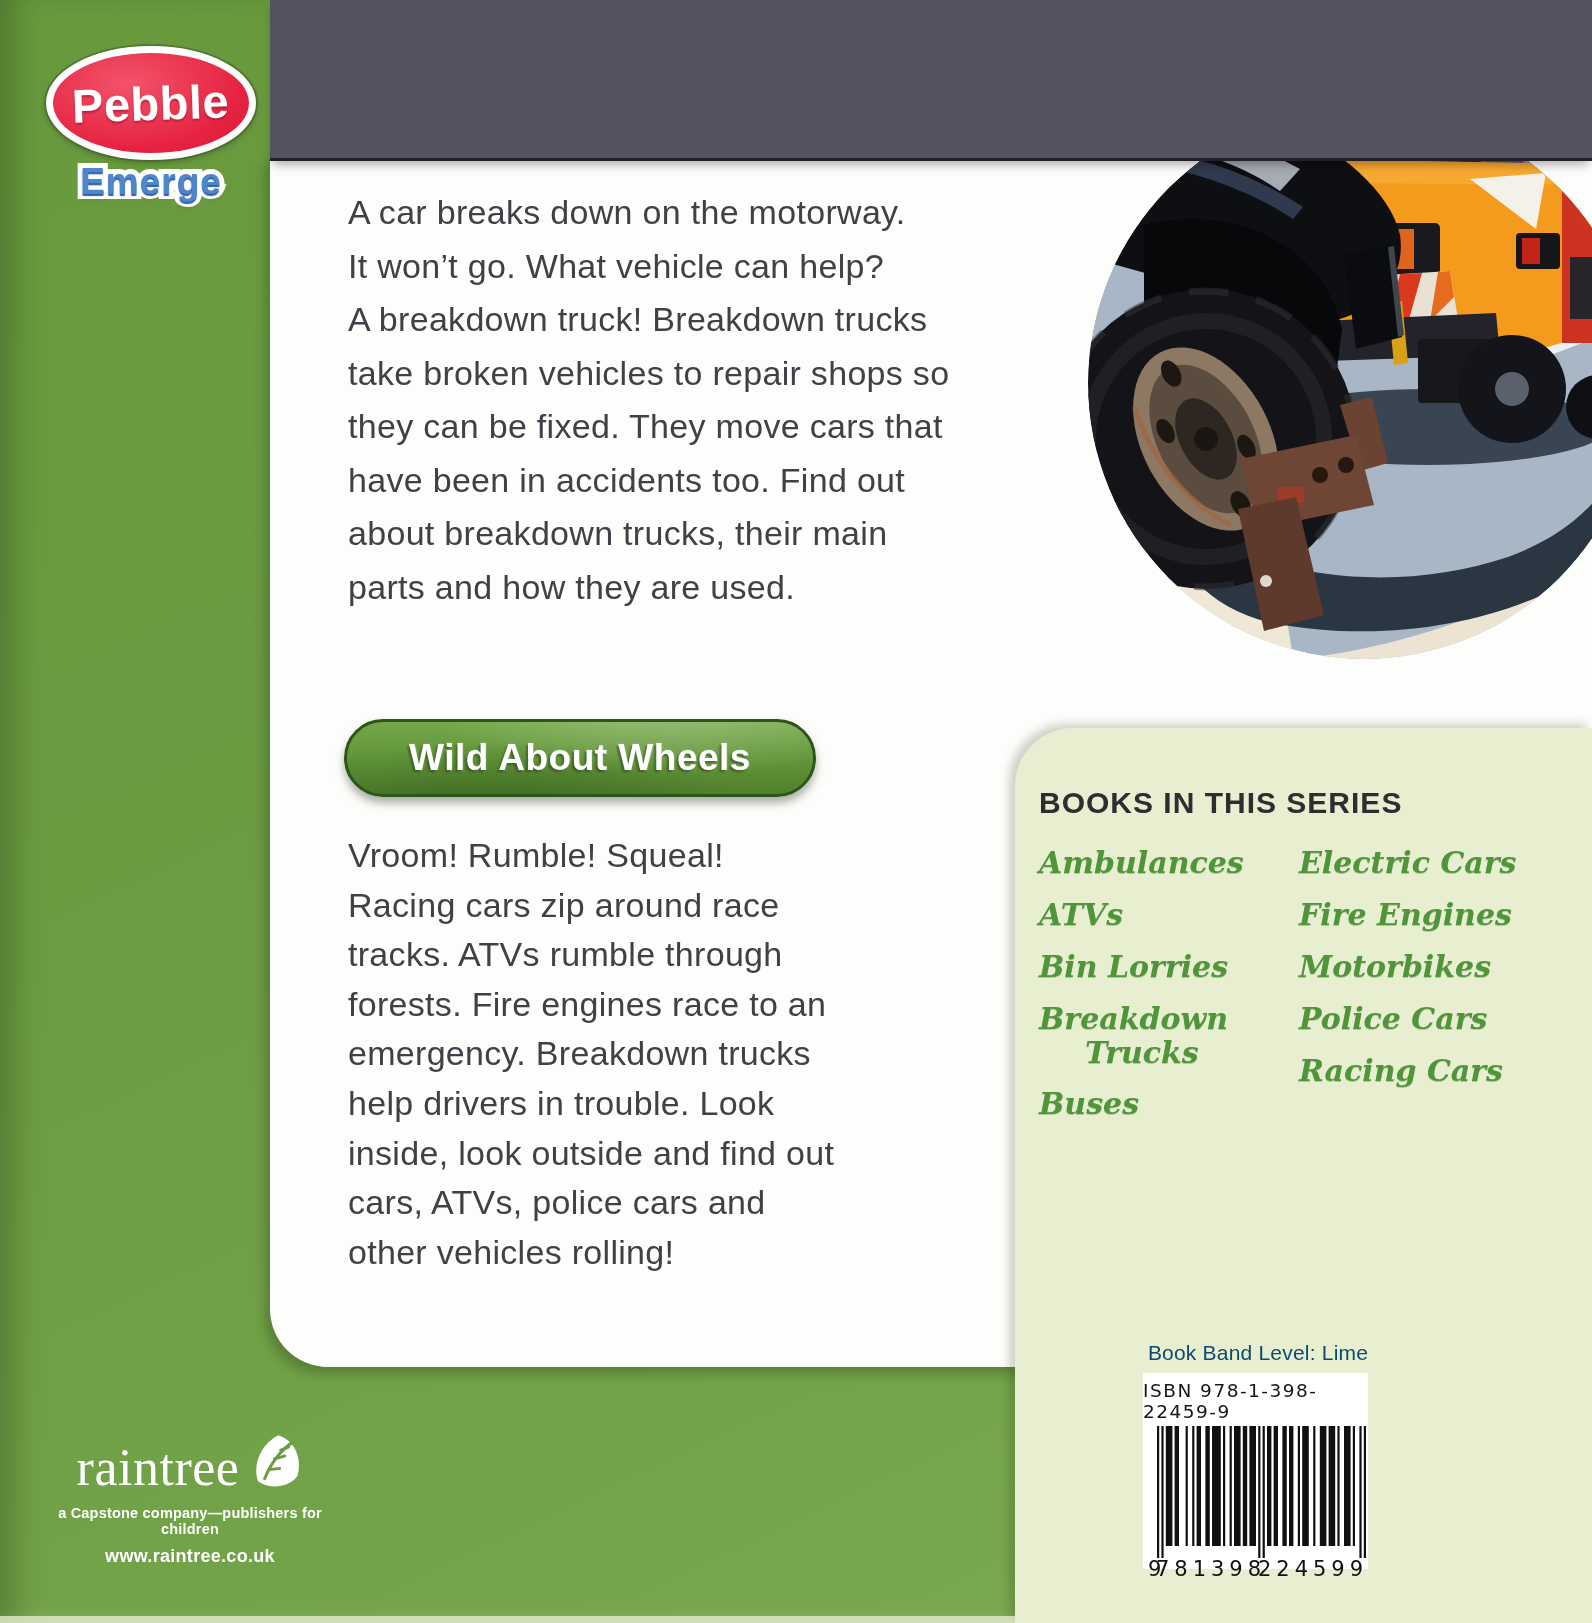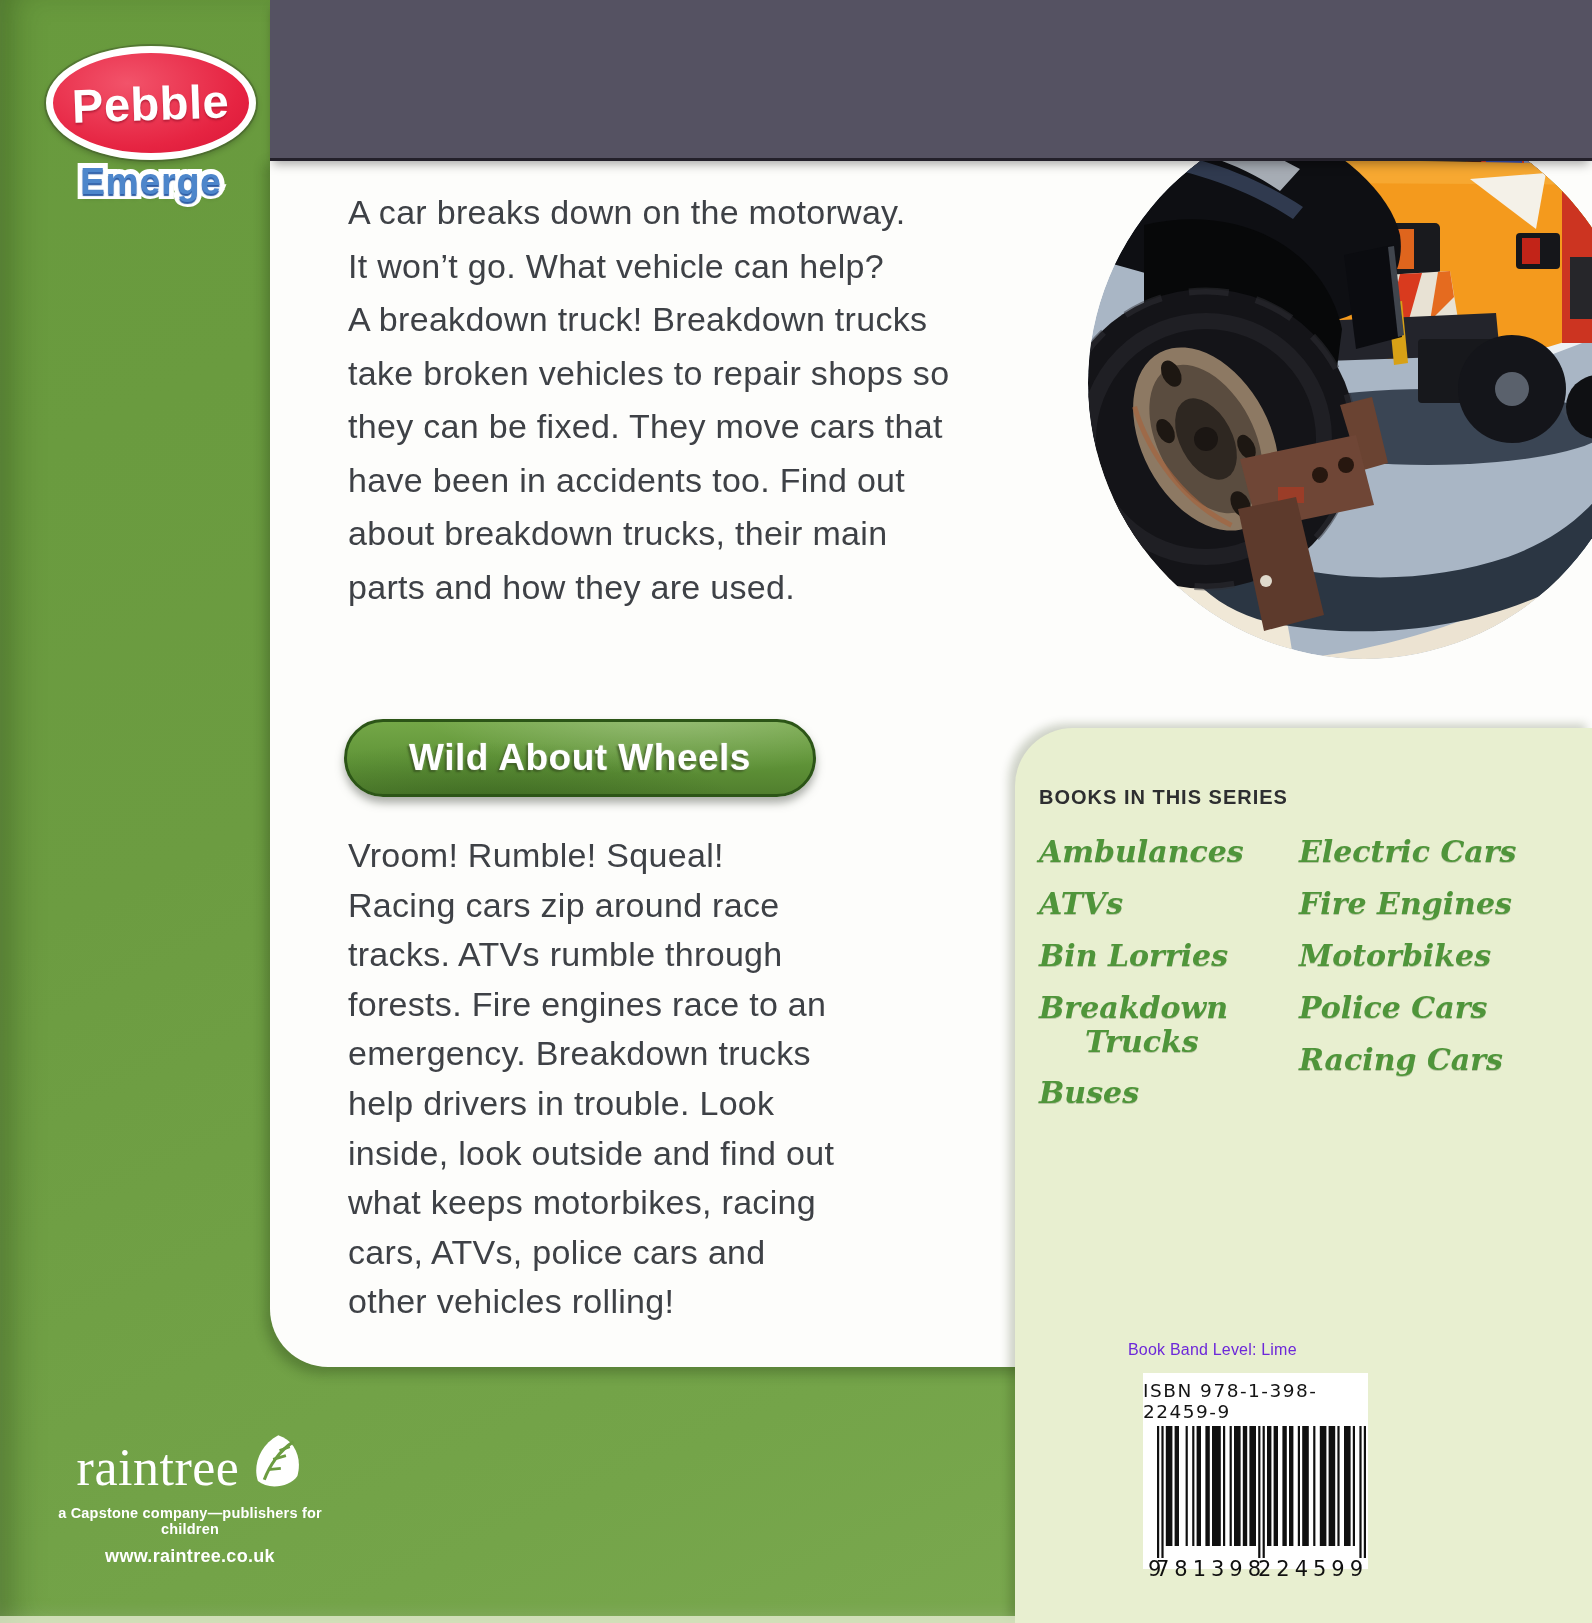--- a/index.html
+++ b/index.html
@@ -84,33 +84,33 @@
     font-size:37px;font-weight:bold;color:#fff;letter-spacing:.5px;
     text-shadow:-2px 2px 2px rgba(40,60,20,.55), 0 0 2px rgba(255,255,255,.4);
   }
   
   .books-panel{
     position:absolute;left:1015px;top:728px;width:577px;height:895px;z-index:4;
     background:#e8efd0;border-top-left-radius:58px;
     box-shadow:-6px -4px 10px rgba(35,55,15,.22);
   }
   .books-title{
-    margin:58px 0 0 24px;font-size:20px;font-weight:bold;letter-spacing:1px;color:#2d2e30;
+    margin:58px 0 0 24px;font-size:30px;font-weight:bold;letter-spacing:1px;color:#2d2e30;
   }
   .books-cols{display:flex;margin:26px 0 0 24px;}
   .books-col-left{width:260px;}
   .books-col-right{width:280px;}
   .book-title{
     font-family:"DejaVu Serif","Liberation Serif",serif;font-style:italic;font-weight:bold;
     font-size:30px;color:#4f953a;line-height:1.13;margin-bottom:18px;
     padding-left:46px;text-indent:-46px;text-shadow:0 1px 0 rgba(40,70,20,.25);
   }
   .book-band{
     position:absolute;left:1128px;top:1341px;width:260px;z-index:5;
-    font-size:16px;color:#6d28d9;letter-spacing:.2px;
+    text-align:center;font-size:21px;color:#0c4a6e;letter-spacing:.2px;
   }
   .barcode-block{
     position:absolute;left:1143px;top:1373px;width:225px;height:196px;z-index:5;
     background:#fff;
   }
   .isbn-label{
     text-align:left;font-size:18.5px;letter-spacing:1.5px;color:#151515;margin-top:7px;
     font-family:"DejaVu Sans","Liberation Sans",sans-serif;
   }
   .barcode-svg{display:block;margin:2px auto 0 auto;}
@@ -243,21 +243,20 @@
   </div>
 
   <div class="outro-blurb">
     <div class="line">Vroom! Rumble! Squeal!</div>
     <div class="line">Racing cars zip around race</div>
     <div class="line">tracks. ATVs rumble through</div>
     <div class="line">forests. Fire engines race to an</div>
     <div class="line">emergency. Breakdown trucks</div>
     <div class="line">help drivers in trouble. Look</div>
     <div class="line">inside, look outside and find out</div>
-    <div class="line">what keeps motorbikes, racing</div>
     <div class="line">cars, ATVs, police cars and</div>
     <div class="line">other vehicles rolling!</div>
   </div>
 
   <div class="books-panel">
     <div class="books-title">BOOKS IN THIS SERIES</div>
     <div class="books-cols">
       <div class="books-col-left">
         <div class="book-title">Ambulances</div>
         <div class="book-title">ATVs</div>

